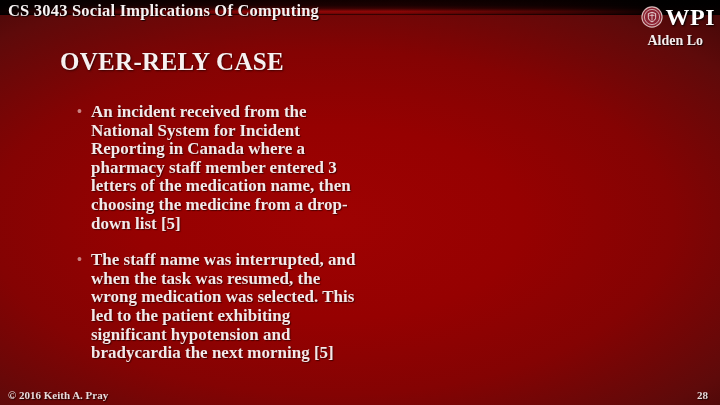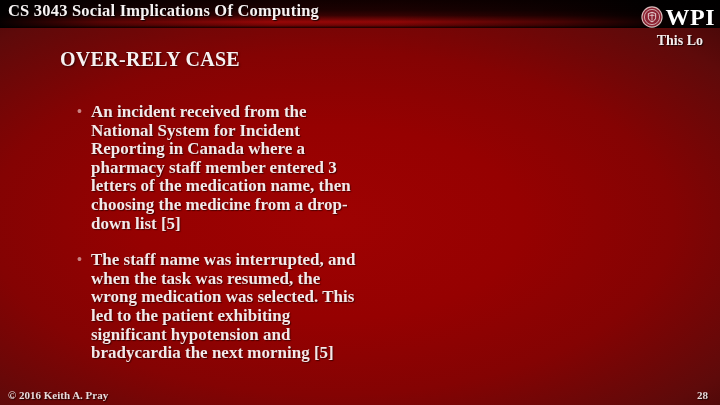--- a/index.html
+++ b/index.html
@@ -10,21 +10,21 @@
     font-family:"Liberation Serif", serif;
     background:
       radial-gradient(ellipse 95% 85% at 46% 55%,
         #9e0202 0%, #960101 28%, #840303 50%,
         #5e0a0a 72%, #3a0707 88%, #280505 100%);
     color:#f3e9e9;
   }
 
   
   .header-bar{
-    position:absolute;top:0;left:0;width:720px;height:28px;
+    position:absolute;top:0;left:0;width:720px;height:15px;
     background:
       linear-gradient(90deg,
         rgba(0,0,0,0.95) 0%, rgba(0,0,0,0.45) 14%, rgba(0,0,0,0.05) 38%,
         rgba(0,0,0,0.10) 55%, rgba(0,0,0,0.55) 78%, rgba(0,0,0,0.95) 92%),
       linear-gradient(180deg,
         #120000 0%, #1d0101 35%, #3a0202 55%, #a00707 78%,
         #7c0404 90%, #1c0000 100%);
   }
   .header-title{
     position:absolute;left:8px;top:1px;
@@ -47,21 +47,21 @@
   
   .author{
     position:absolute;right:17px;top:33px;
     font-size:14px;font-weight:bold;color:#f5eded;
     text-shadow:1px 1px 1px rgba(0,0,0,0.7);
   }
 
   
   .slide-title{
     position:absolute;left:60px;top:48px;margin:0;
-    font-size:20px;font-weight:bold;color:#f7f1f1;
+    font-size:25px;font-weight:bold;color:#f7f1f1;
     letter-spacing:0.3px;
     text-shadow:1px 1px 2px rgba(0,0,0,0.55);
   }
 
   
   .bullets{
     position:absolute;left:77px;top:103px;width:292px;
     margin:0;padding:0;list-style:none;
     font-size:17px;font-weight:bold;line-height:18.6px;
     color:#f3e9e9;
@@ -105,21 +105,21 @@
           <circle cx="12" cy="12" r="8.3" fill="none" stroke="#e8d7d7" stroke-width="0.8"></circle>
           <path d="M12 6.8 L16 8.3 V12.3 C16 14.8 14.1 16.4 12 17.4 C9.9 16.4 8 14.8 8 12.3 V8.3 Z" fill="none" stroke="#f0e6e6" stroke-width="1"></path>
           <line x1="9.3" y1="10.2" x2="14.7" y2="10.2" stroke="#f0e6e6" stroke-width="0.8"></line>
           <line x1="12" y1="8" x2="12" y2="16" stroke="#f0e6e6" stroke-width="0.8"></line>
         </svg>
       </span>
       <span class="brand-text">WPI</span>
     </div>
   </header>
 
-  <div class="author">This Lo</div>
+  <div class="author">Alden Lo</div>
 
   <main>
     <h1 class="slide-title">OVER-RELY CASE</h1>
 
     <ul class="bullets">
       <li class="bullet">An incident received from the National System for Incident Reporting in Canada where a pharmacy staff member entered 3 letters of the medication name, then choosing the medicine from a drop-down list [5]</li>
       <li class="bullet">The staff name was interrupted, and when the task was resumed, the wrong medication was selected. This led to the patient exhibiting significant hypotension and bradycardia the next morning [5]</li>
     </ul>
   </main>
 

